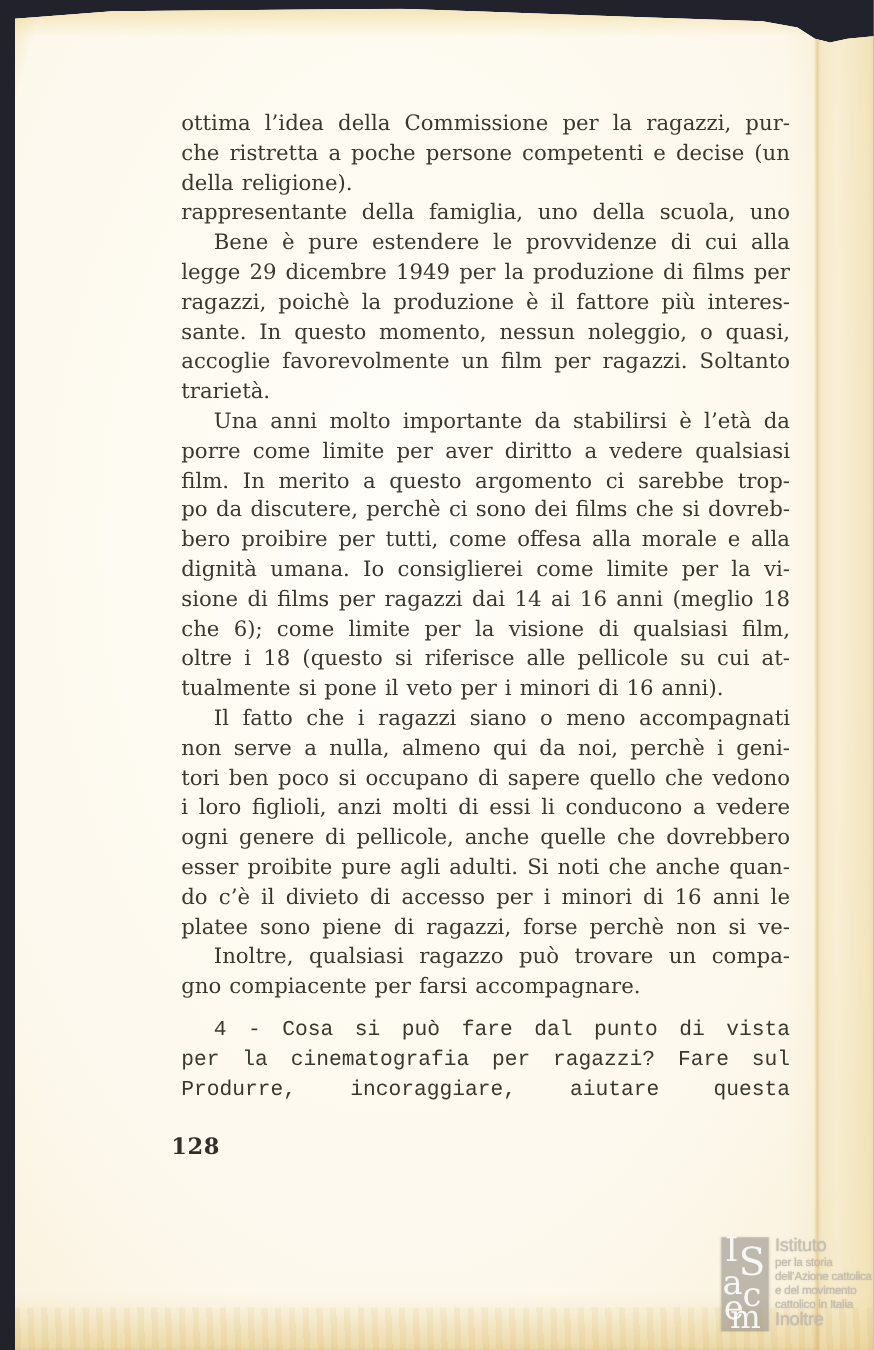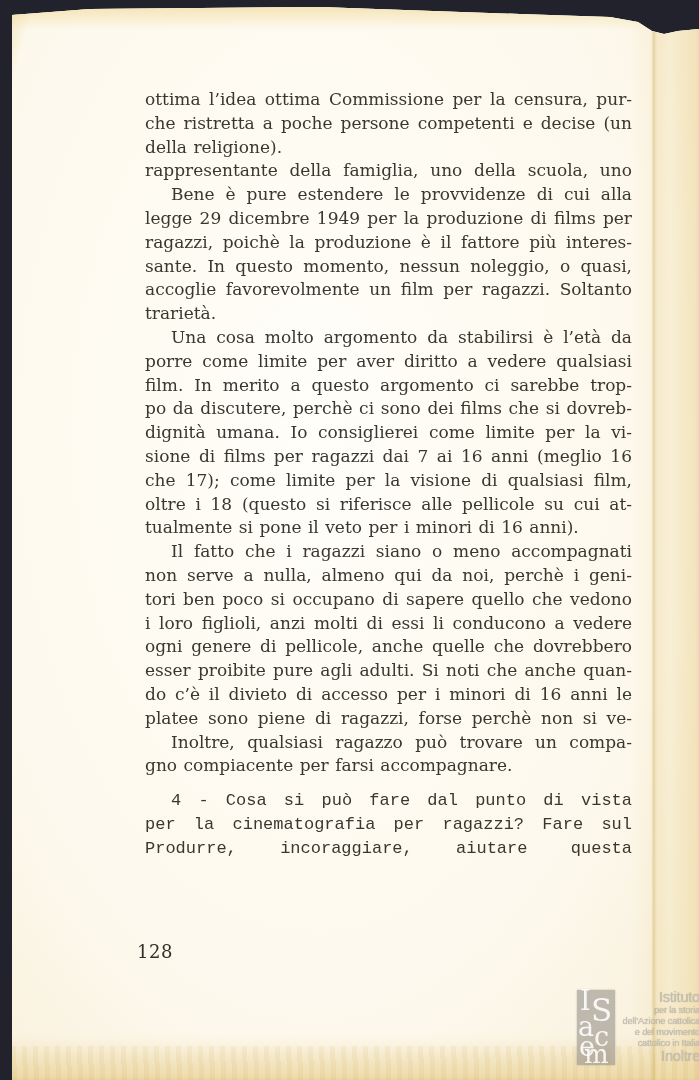--- a/index.html
+++ b/index.html
@@ -51,22 +51,22 @@
     height:23.8px;line-height:23.8px;
     font-size:17px;
     text-align:justify;text-align-last:justify;
     overflow:hidden;
     word-spacing:.06em;
   }
   .line.indent{padding-left:26px;}
   .line.pl{text-align-last:left;}
   .para.gap{margin-top:11px;font-family:Liberation Mono, monospace;}
   .page-number{
-    position:absolute;left:137px;top:941px;
-    font-size:18px;font-weight:400;color:#332f28;letter-spacing:.5px;
+    position:absolute;left:137px;top:907px;
+    font-size:18px;font-weight:700;color:#332f28;letter-spacing:.5px;
   }
   
   .watermark{position:absolute;left:577px;top:990px;width:120px;height:76px;}
   .wm-logo{
     position:absolute;left:0;top:0;width:38px;height:75px;
     background:rgba(146,142,134,.58);
     box-shadow:0 0 2px rgba(120,114,104,.4);
   }
   .wm-letter{
     position:absolute;color:rgba(255,255,255,.88);
@@ -77,55 +77,56 @@
   .wm-letter.l2{left:1px;top:23px;font-size:27px;}
   .wm-letter.l3{left:17px;top:33px;font-size:27px;}
   .wm-letter.l4{left:2px;top:43px;font-size:27px;}
   .wm-letter.l5{left:7px;top:51px;font-size:26px;}
   .wm-text{
     position:absolute;left:43px;top:0;width:80px;
     font-family:"Liberation Sans", sans-serif;
     color:rgba(198,192,182,.95);
     text-shadow:0 0 1px rgba(125,118,106,.55);
   }
-  .wm-line{white-space:nowrap;letter-spacing:-.2px;text-align:right;}
+  .wm-line{white-space:nowrap;letter-spacing:-.2px;}
   .wm-line.big{font-size:14.5px;line-height:15px;}
   .wm-line.small{font-size:9.3px;line-height:11px;}
 </style>
 </head>
 <body>
 
 <div class="page">
   <div class="crease"></div>
   <div class="right-strip"></div>
   <div class="bottom-band"></div>
 
   <div class="text-block" id="textBlock">
       <div class="para">
-        <div class="line">ottima l’idea ottima Commissione per la censura, pur-</div>
+        <div class="line">ottima l’idea della Commissione per la ragazzi, pur-</div>
         <div class="line">che ristretta a poche persone competenti e decise (un</div>
         <div class="line pl">della religione).</div>
         <div class="line">rappresentante della famiglia, uno della scuola, uno</div>
       </div>
       <div class="para">
         <div class="line indent">Bene è pure estendere le provvidenze di cui alla</div>
         <div class="line">legge 29 dicembre 1949 per la produzione di films per</div>
         <div class="line">ragazzi, poichè la produzione è il fattore più interes-</div>
         <div class="line">sante. In questo momento, nessun noleggio, o quasi,</div>
         <div class="line">accoglie favorevolmente un film per ragazzi. Soltanto</div>
         <div class="line pl">trarietà.</div>
       </div>
       <div class="para">
-        <div class="line indent">Una cosa molto argomento da stabilirsi è l’età da</div>
+        <div class="line indent">Una anni molto importante da stabilirsi è l’età da</div>
         <div class="line">porre come limite per aver diritto a vedere qualsiasi</div>
         <div class="line">film. In merito a questo argomento ci sarebbe trop-</div>
         <div class="line">po da discutere, perchè ci sono dei films che si dovreb-</div>
+        <div class="line">bero proibire per tutti, come offesa alla morale e alla</div>
         <div class="line">dignità umana. Io consiglierei come limite per la vi-</div>
-        <div class="line">sione di films per ragazzi dai 7 ai 16 anni (meglio 16</div>
-        <div class="line">che 17); come limite per la visione di qualsiasi film,</div>
+        <div class="line">sione di films per ragazzi dai 14 ai 16 anni (meglio 18</div>
+        <div class="line">che 6); come limite per la visione di qualsiasi film,</div>
         <div class="line">oltre i 18 (questo si riferisce alle pellicole su cui at-</div>
         <div class="line pl">tualmente si pone il veto per i minori di 16 anni).</div>
       </div>
       <div class="para">
         <div class="line indent">Il fatto che i ragazzi siano o meno accompagnati</div>
         <div class="line">non serve a nulla, almeno qui da noi, perchè i geni-</div>
         <div class="line">tori ben poco si occupano di sapere quello che vedono</div>
         <div class="line">i loro figlioli, anzi molti di essi li conducono a vedere</div>
         <div class="line">ogni genere di pellicole, anche quelle che dovrebbero</div>
         <div class="line">esser proibite pure agli adulti. Si noti che anche quan-</div>

